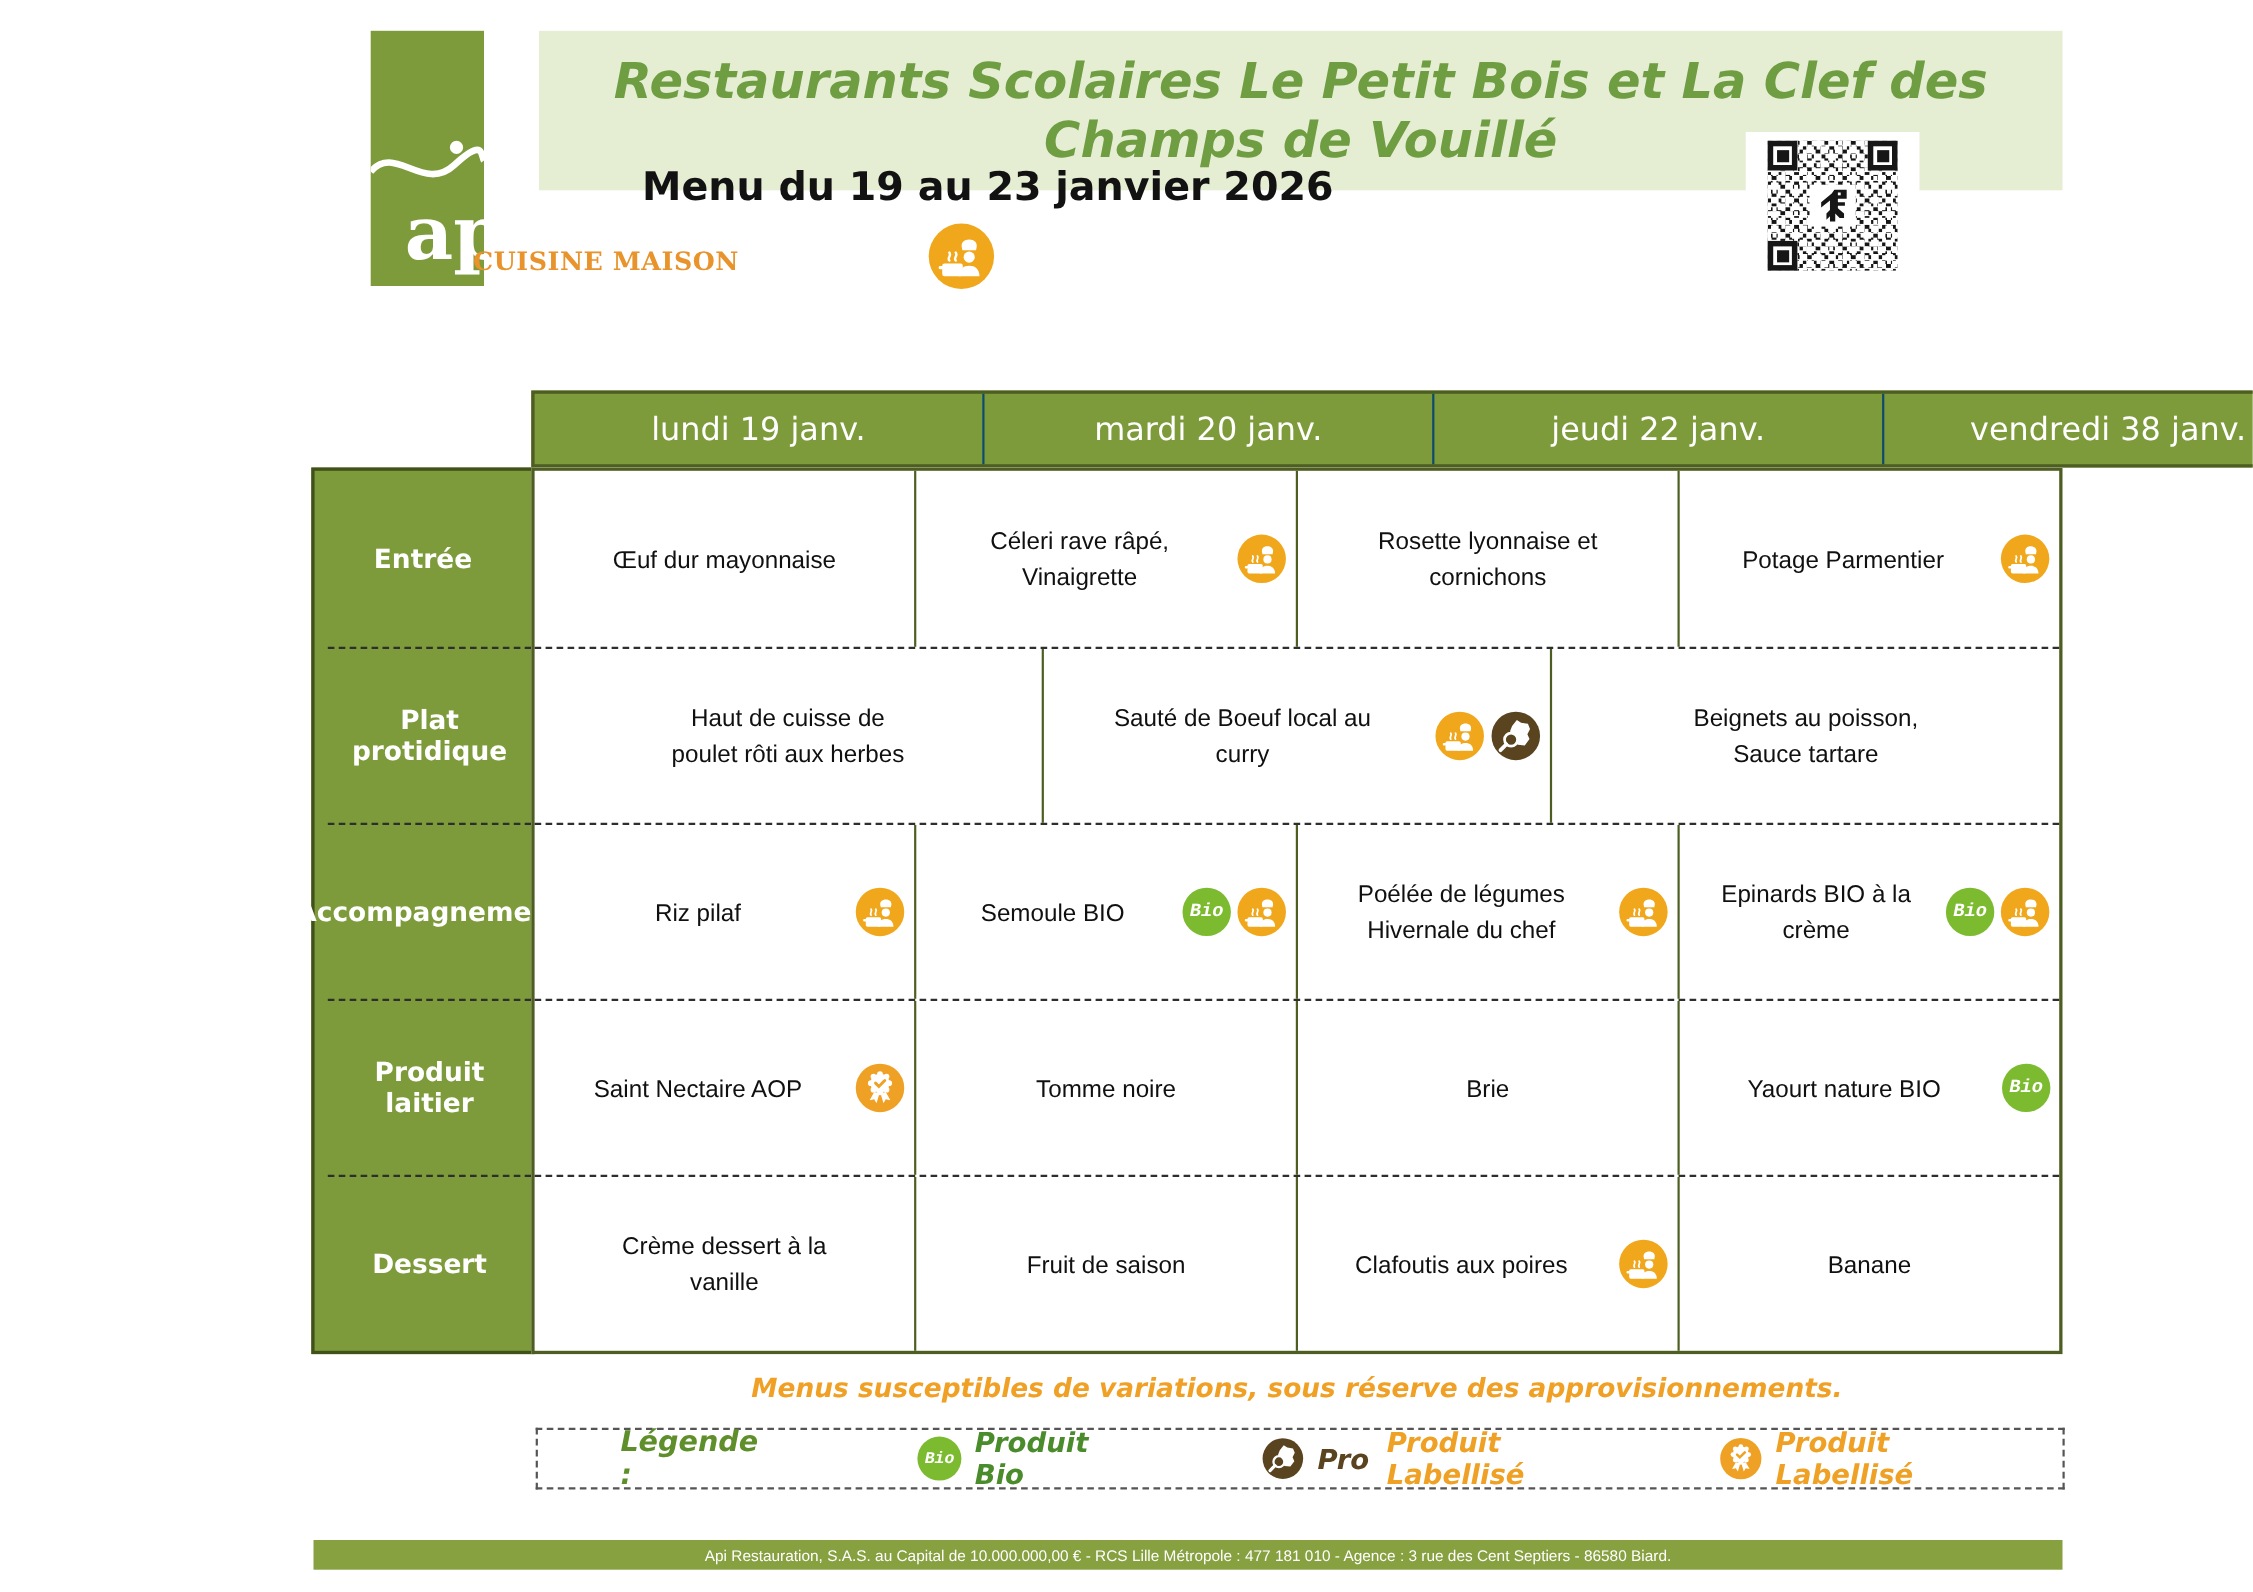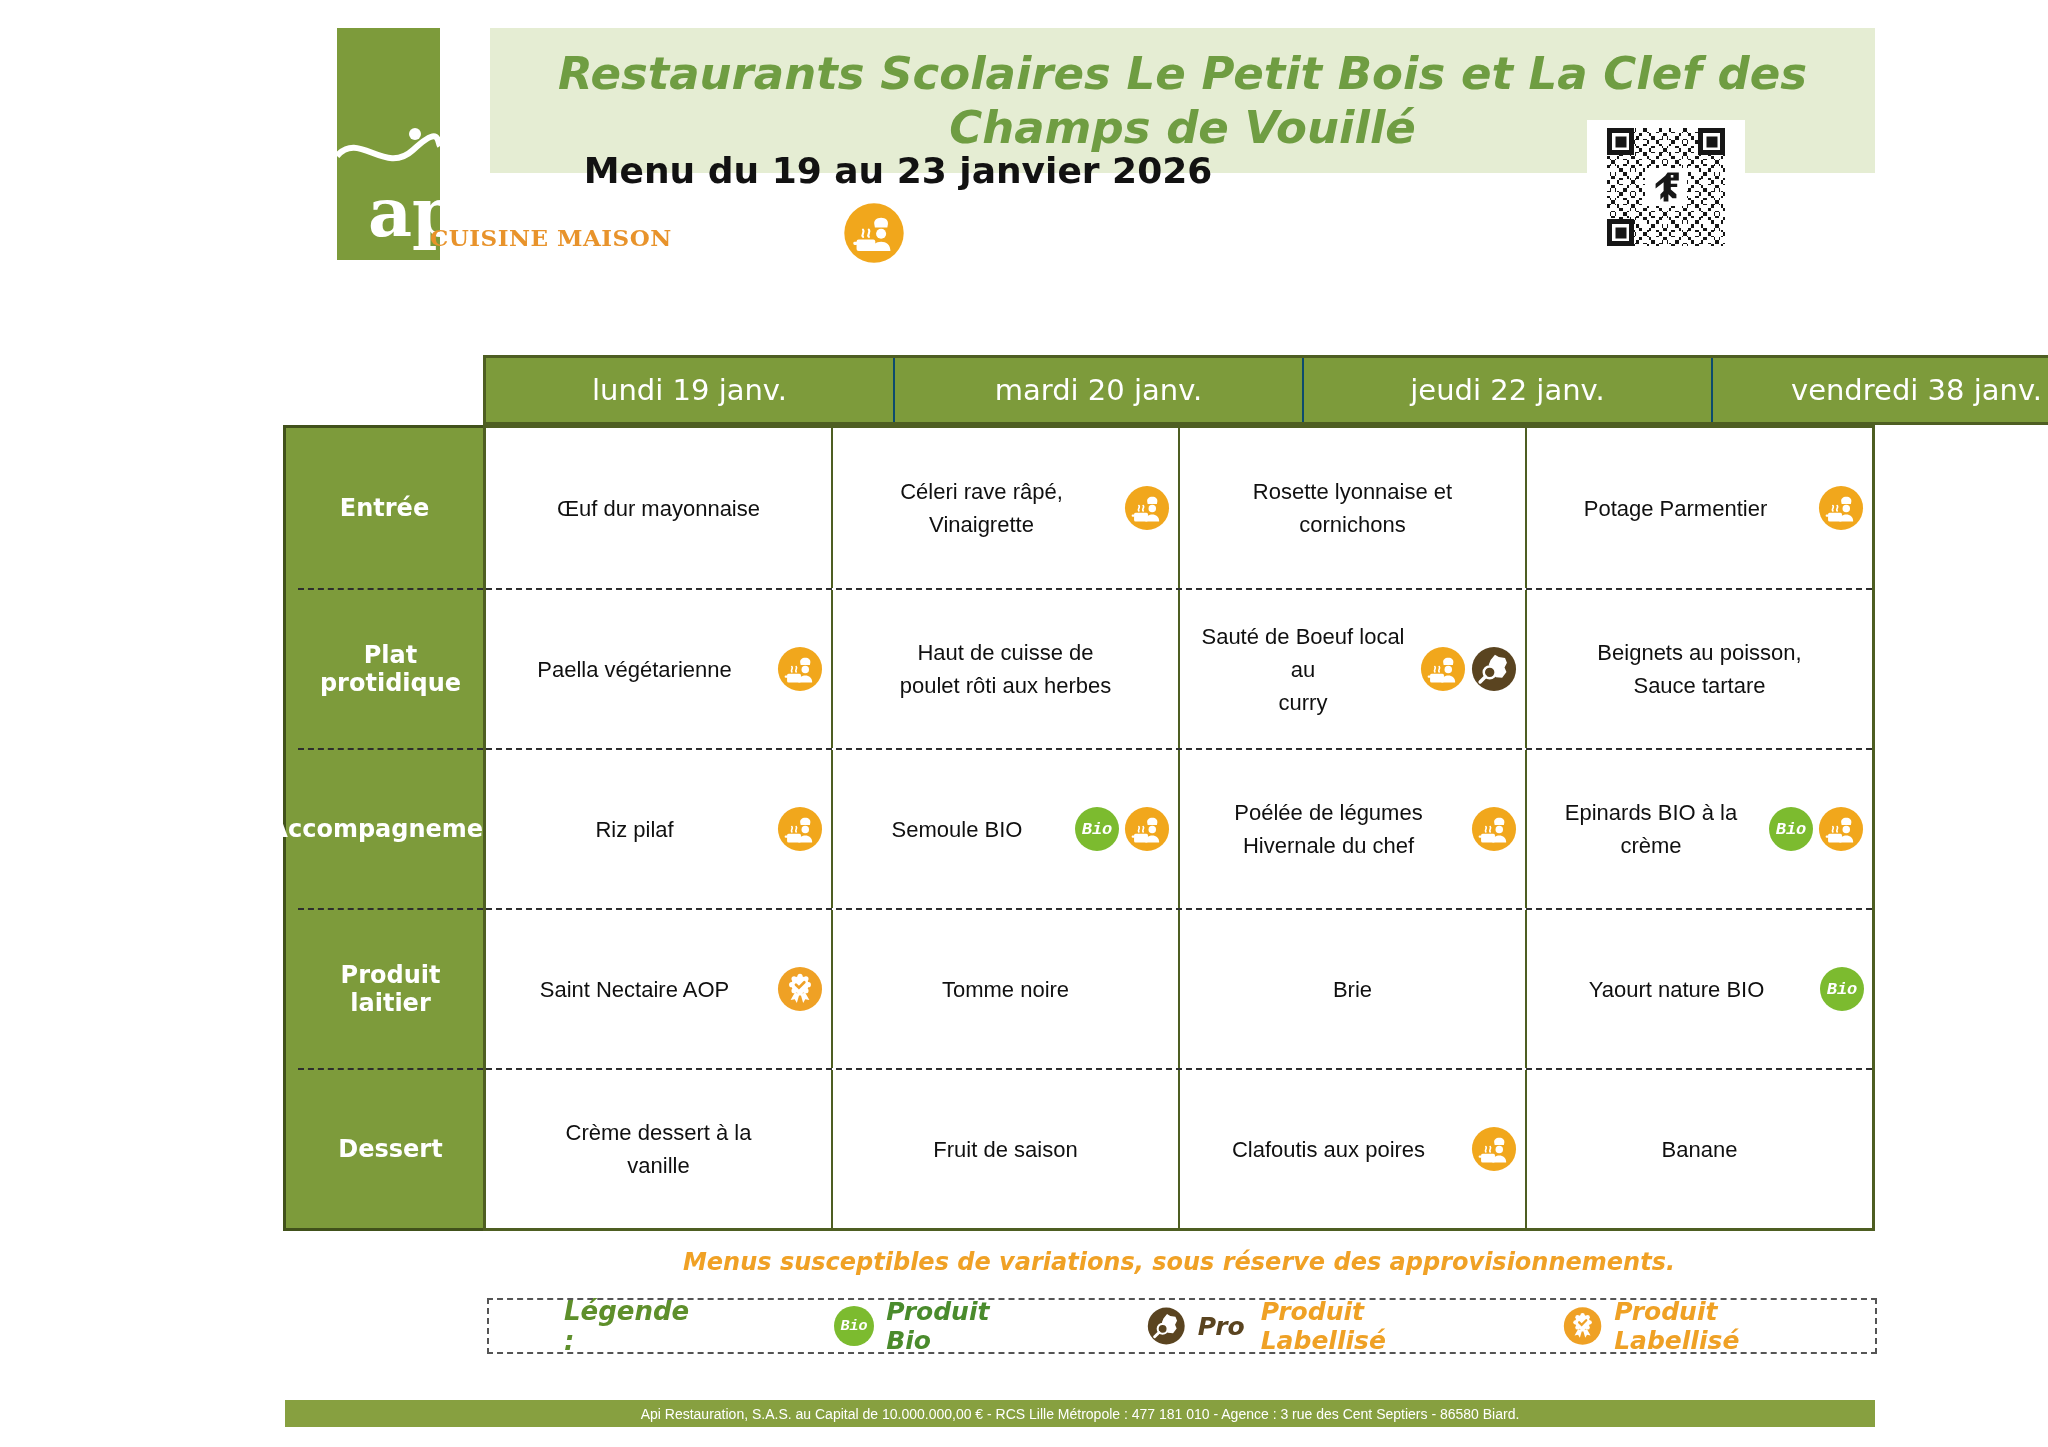--- a/index.html
+++ b/index.html
@@ -205,28 +205,20 @@
         <div class="cell-icons">
             <svg class="ic">
               <use href="#chef-ic"></use>
             </svg>
           </div>
       </div>
     </div>
 
     <div class="brow">
       <div class="cell">
-        <div class="dish">Paella végétarienne</div>
-        <div class="cell-icons">
-            <svg class="ic">
-              <use href="#chef-ic"></use>
-            </svg>
-          </div>
-      </div>
-      <div class="cell">
         <div class="dish">Haut de cuisse de
 poulet rôti aux herbes</div>
       </div>
       <div class="cell">
         <div class="dish">Sauté de Boeuf local au
 curry</div>
         <div class="cell-icons">
           <svg class="ic">
               <use href="#chef-ic"></use>
             </svg>

